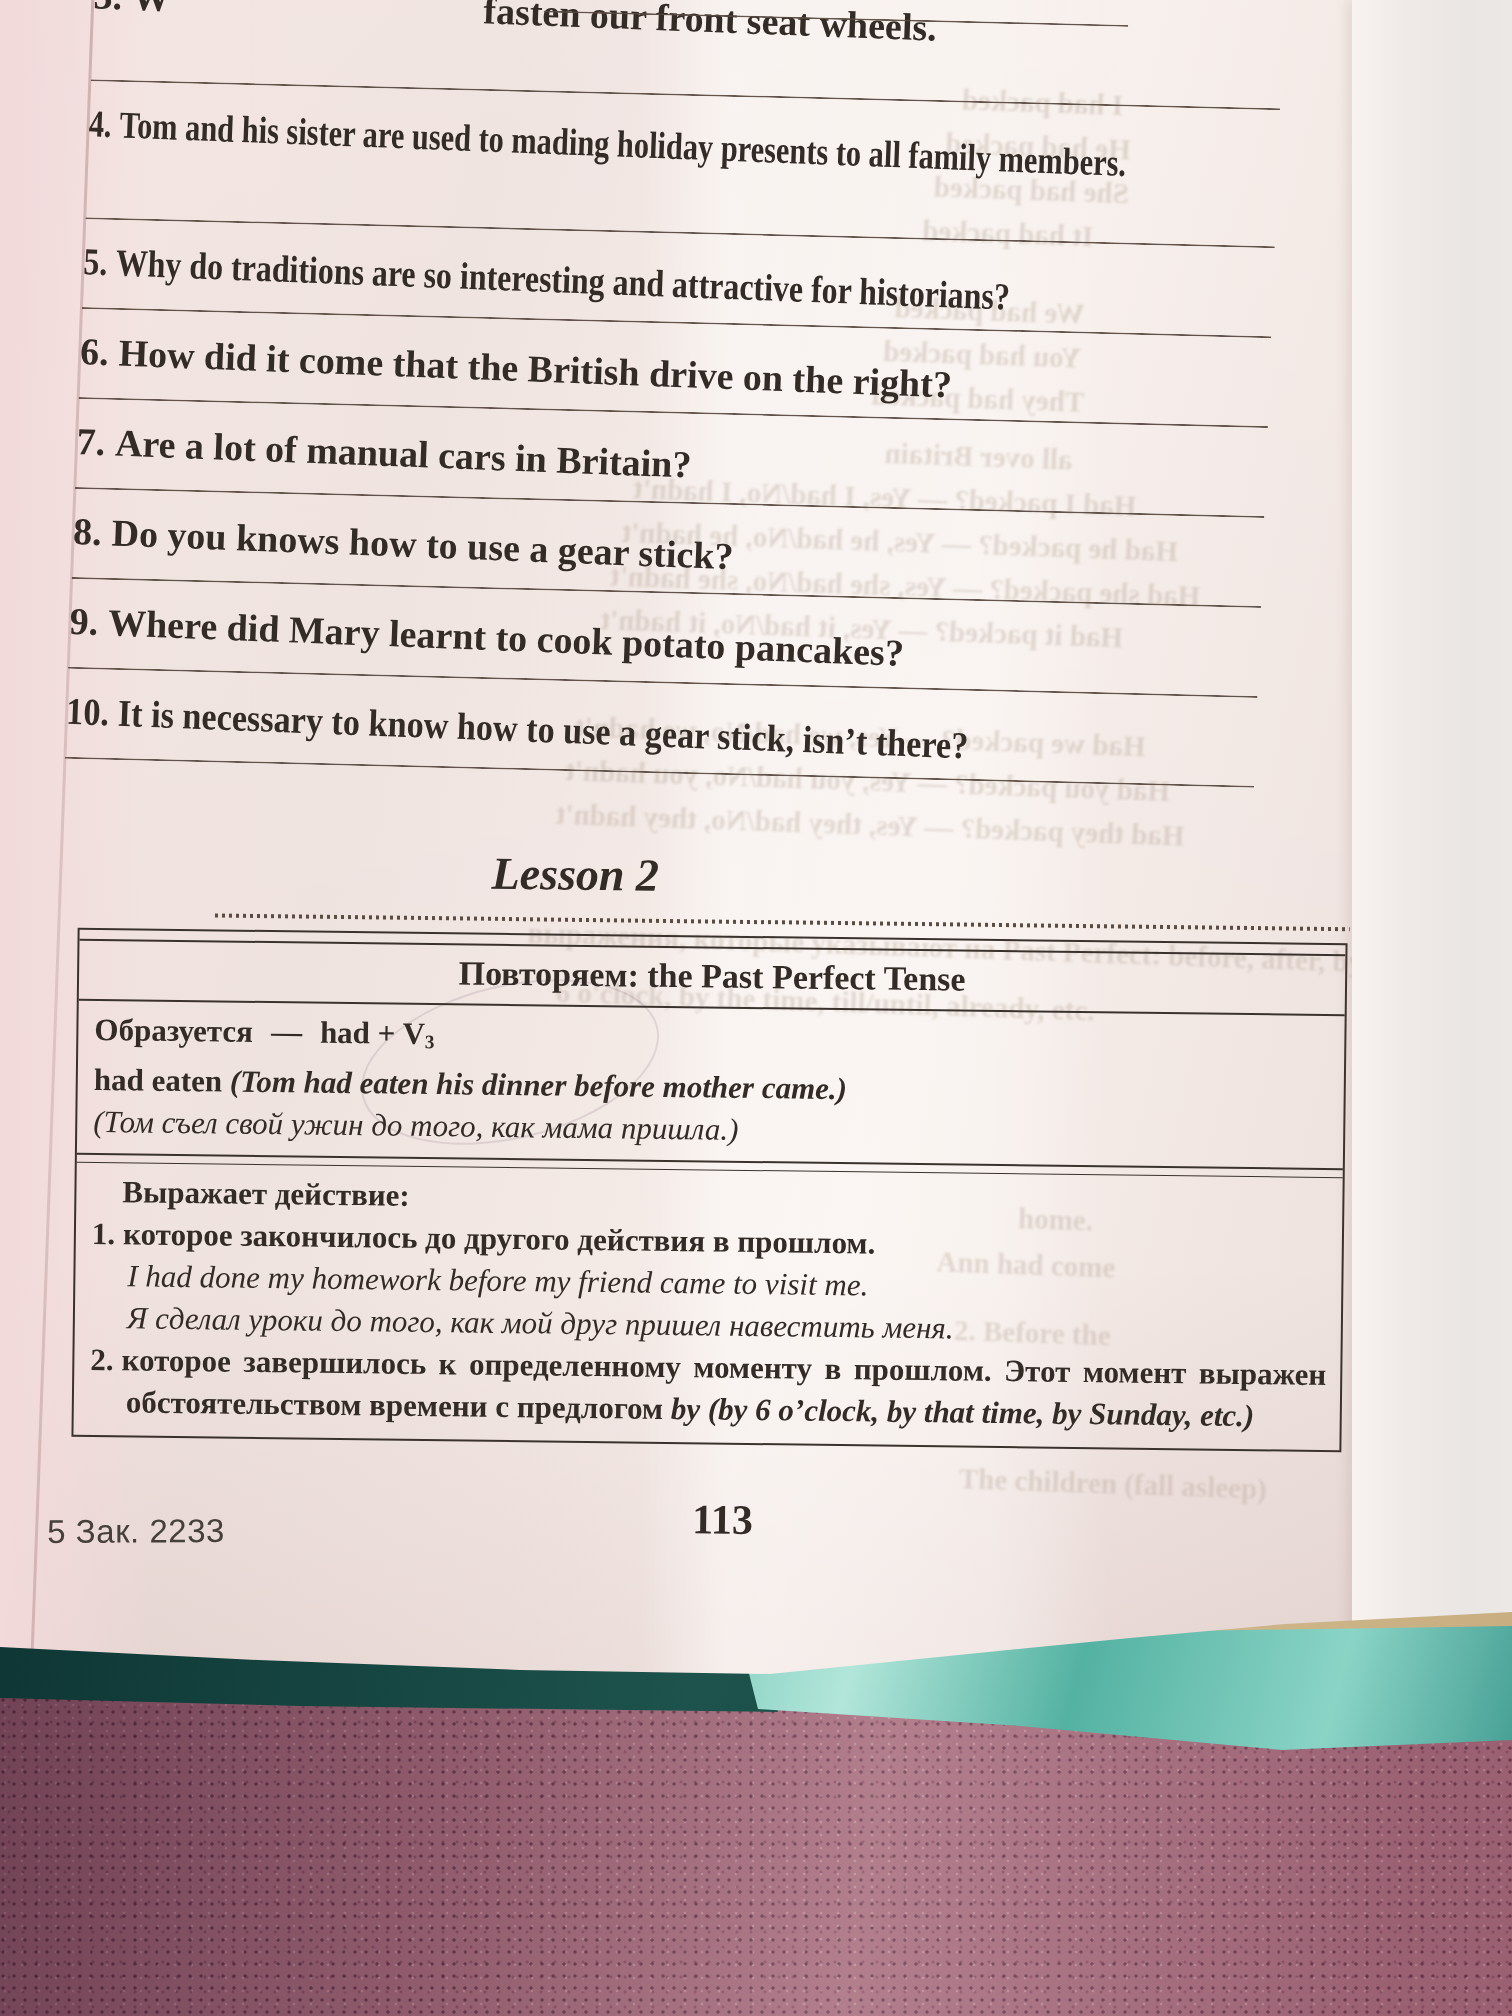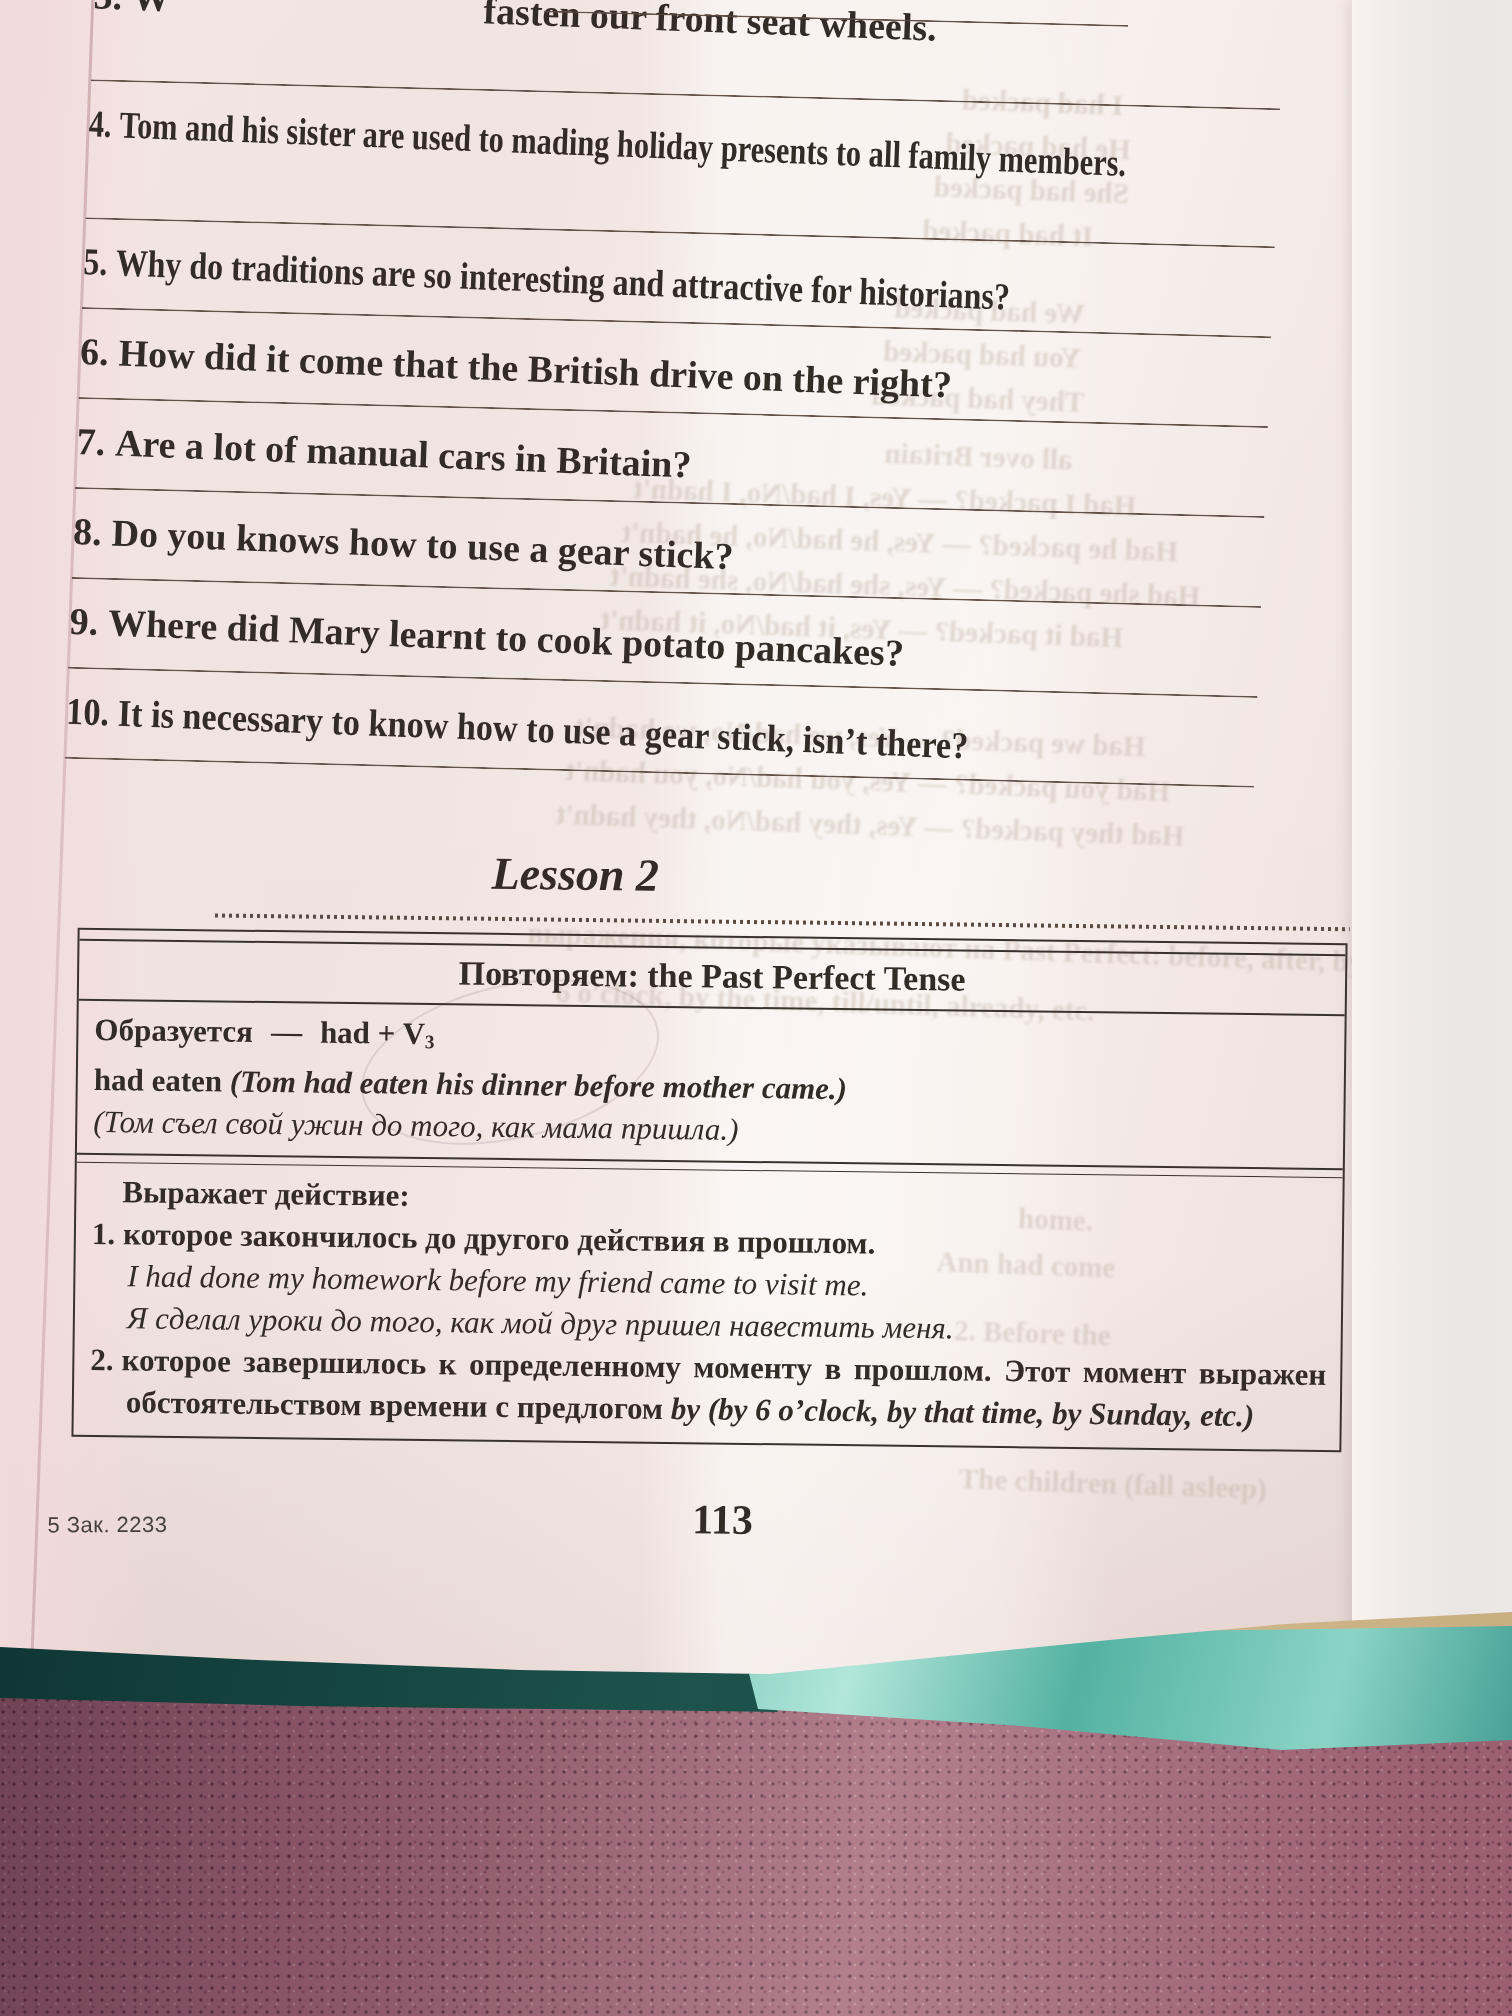--- a/index.html
+++ b/index.html
@@ -81,21 +81,21 @@
   .b{font-weight:bold;} .i{font-style:italic;} .bi{font-weight:bold;font-style:italic;}
   .dash{font-weight:bold;padding:0 18px;}
   .sub{font-size:.62em;vertical-align:-.22em;}
   .gb-usage{padding-left:30px;}
   .gb-item{padding-left:36px;text-indent:-36px;}
   .gb-item .gn{padding-right:8px;}
   .gb-item.just{text-align:justify;}
   .gb-en,.gb-ru{padding-left:36px;}
   .pageno{position:absolute;left:580px;top:1488px;width:300px;text-align:center;
     font-size:42px;font-weight:bold;}
-  .imprint{position:absolute;left:55px;top:1512px;font-size:22px;color:#46403b;
+  .imprint{position:absolute;left:55px;top:1512px;font-size:33px;color:#46403b;
     letter-spacing:.5px;transform:rotate(-1deg);
     font-family:"Liberation Sans","DejaVu Sans",sans-serif;}
 </style>
 </head>
 <body>
 
 <div class="backdrop">
   <div class="fabric-light"></div>
   <div class="teal-dark"></div>
   <div class="tan-strip"></div>

